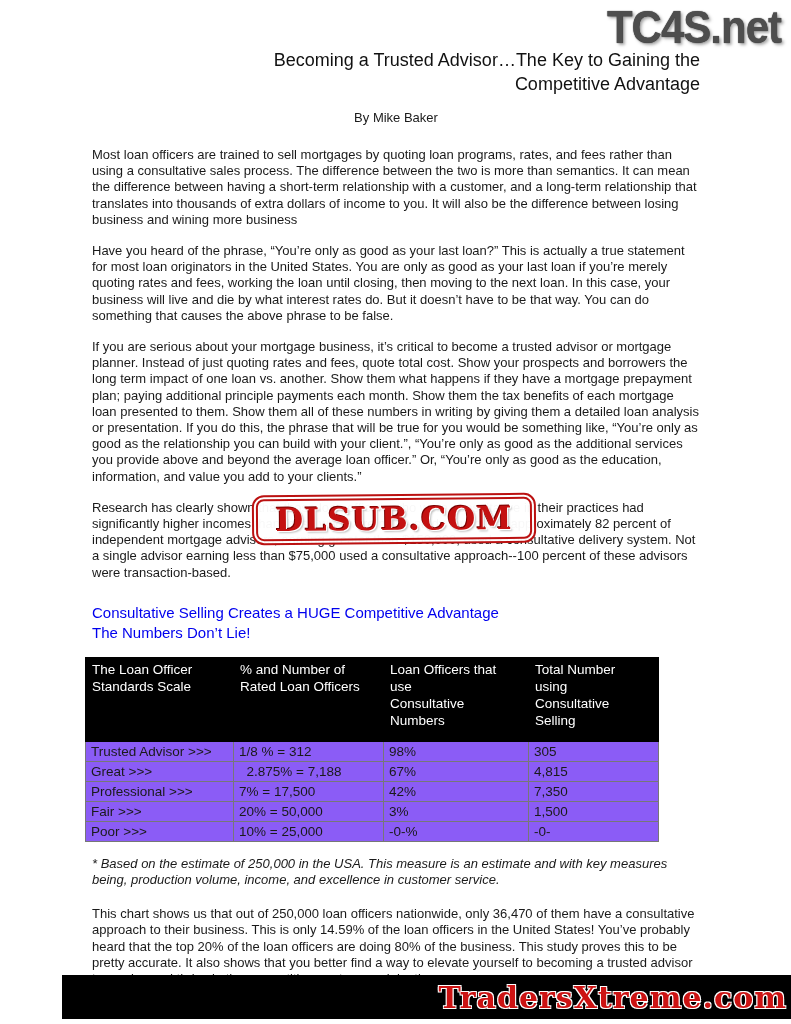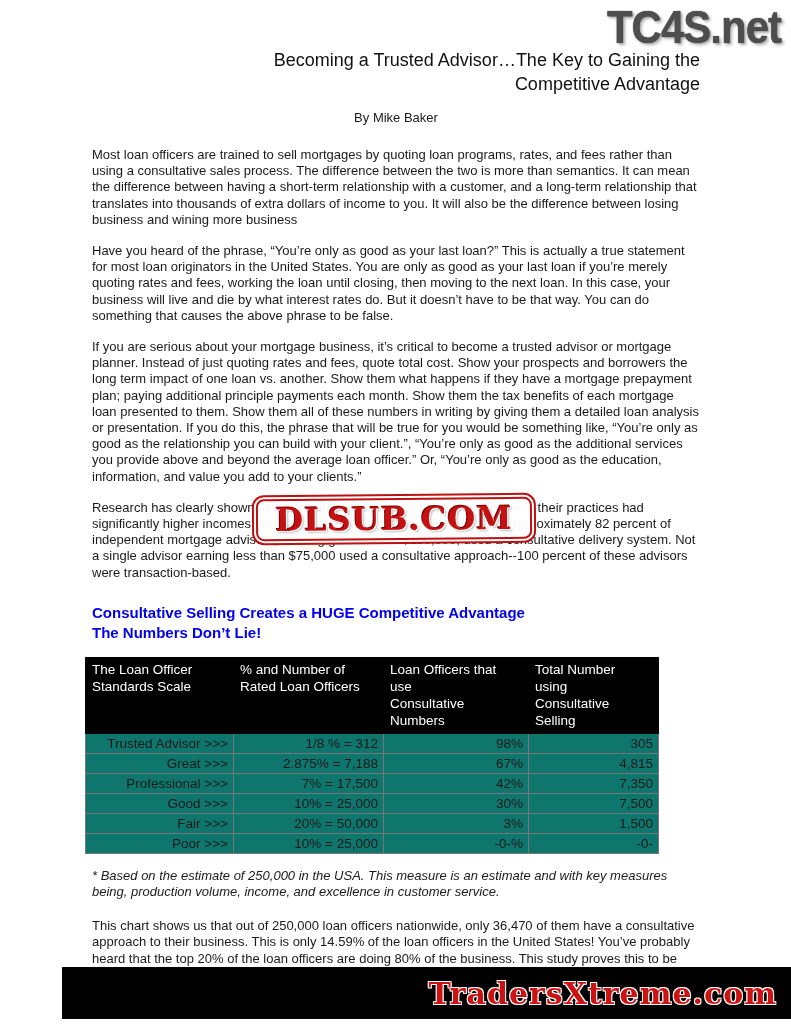--- a/index.html
+++ b/index.html
@@ -82,77 +82,76 @@
     font-weight: bold;
     font-size: 32px;
     letter-spacing: 1px;
     color: #c41111;
     text-shadow: 1px 1px 0 #ffffff, -1px -1px 0 #7a0000, 2px 2px 2px rgba(0,0,0,0.25);
     white-space: nowrap;
   }
 
   h2.section-heading {
     font-size: 15px;
-    font-weight: bold;
+    font-weight: normal;
     color: #0000ee;
     line-height: 20px;
     margin: 22px 0 14px 0;
   }
 
   table.loan-table {
     border-collapse: collapse;
     margin: 0 0 14px -7px;
     width: 573px;
     table-layout: fixed;
   }
   table.loan-table th {
     background: #000000;
     color: #ffffff;
     font-weight: normal;
     font-size: 13.5px;
     line-height: 17px;
     text-align: left;
     vertical-align: top;
-    padding: 3px 6px 4px 6px;
+    padding: 3px 6px 12px 6px;
     border: 1px solid #000000;
     white-space: pre-line;
   }
   table.loan-table td {
     border: 1px solid #777777;
     font-size: 13.5px;
     line-height: 17px;
     padding: 1px 5px;
     white-space: pre-wrap;
-    background: #0f766e;
-    text-align: right;
+    background: #8b5cf6;
   }
   .col1 { width: 148px; }
   .col2 { width: 150px; }
   .col3 { width: 145px; }
   .col4 { width: 130px; }
 
   p.footnote {
     font-size: 13px;
     font-style: italic;
     line-height: 16.2px;
     margin: 4px 0 18px 0;
   }
 
   
   .footer-bar {
     position: absolute;
     left: 62px;
     right: 0;
     bottom: 5px;
-    height: 52px;
+    height: 44px;
     background: #000000;
     display: flex;
     align-items: center;
     justify-content: flex-end;
-    padding-right: 14px;
+    padding-right: 4px;
     box-sizing: border-box;
   }
   .footer-bar span {
     font-family: "DejaVu Serif", serif;
     font-weight: bold;
     font-size: 30px;
     color: #cc1313;
     letter-spacing: 1px;
     text-shadow: 1px 1px 0 #ffffff, -1px -1px 0 #ffffff, 1px -1px 0 #ffffff, -1px 1px 0 #ffffff;
     white-space: nowrap;
@@ -227,26 +226,20 @@
           <td>67%</td>
           <td>4,815</td>
         </tr>
         <tr>
           <td>Professional &gt;&gt;&gt;</td>
           <td>7% = 17,500</td>
           <td>42%</td>
           <td>7,350</td>
         </tr>
         <tr>
-          <td>Good &gt;&gt;&gt;</td>
-          <td>10% = 25,000</td>
-          <td>30%</td>
-          <td>7,500</td>
-        </tr>
-        <tr>
           <td>Fair &gt;&gt;&gt;</td>
           <td>20% = 50,000</td>
           <td>3%</td>
           <td>1,500</td>
         </tr>
         <tr>
           <td>Poor &gt;&gt;&gt;</td>
           <td>10% = 25,000</td>
           <td>-0-%</td>
           <td>-0-</td>

